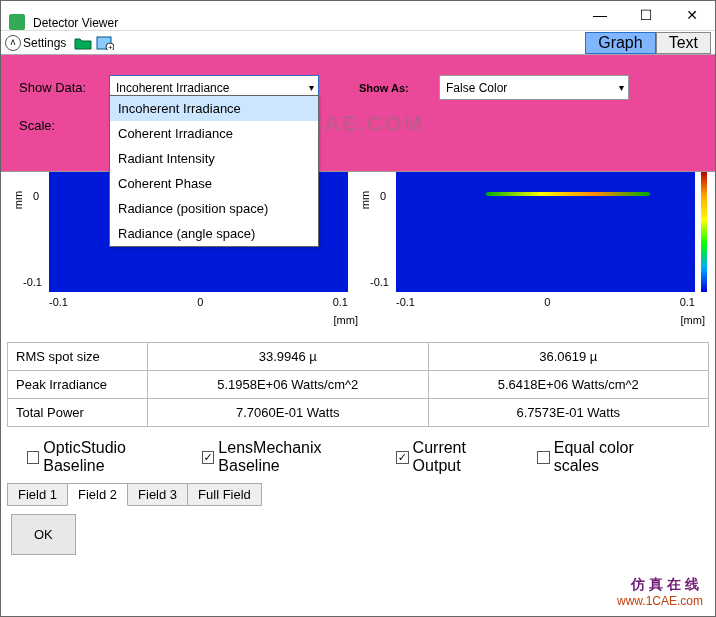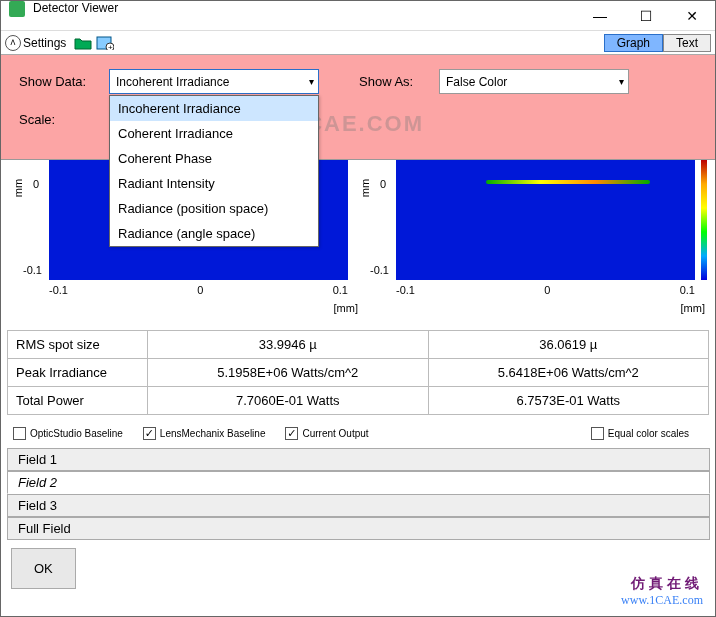--- a/index.html
+++ b/index.html
@@ -1,42 +1,42 @@
 <!DOCTYPE html>
 <html><head>
 <meta charset="utf-8">
 <style>
 * { box-sizing: border-box; margin: 0; padding: 0; }
 body { font-family: "Segoe UI", Arial, sans-serif; font-size: 12px; background: #fff; width: 716px; height: 617px; border: 1px solid #666; overflow: hidden; position: relative; }
 
 
-.titlebar { height: 30px; display: flex; align-items: flex-start; background: #fff; border-bottom: 1px solid #ddd; }
+.titlebar { height: 30px; display: flex; align-items: flex-end; background: #fff; border-bottom: 1px solid #ddd; }
 .titlebar .app-icon { width: 16px; height: 16px; margin: 0 8px; background: #3a5; border-radius: 2px; }
 .titlebar .title { flex: 1; font-size: 12px; }
 .titlebar .win-btns { display: flex; }
 .titlebar .win-btn { width: 46px; height: 30px; display: flex; align-items: center; justify-content: center; font-size: 14px; }
 
 
 .toolbar { height: 24px; background: #fff; display: flex; align-items: center; padding: 0 4px; border-bottom: 1px solid #aaa; }
 .toolbar .collapse-icon { width:16px; height:16px; border:1px solid #555; border-radius:50%; display:flex; align-items:center; justify-content:center; font-size:10px; margin-right:2px;}
 .toolbar .settings-label { margin-right: 6px; }
 .toolbar .folder-icon { width:18px; height:14px; margin:0 2px; display:inline-block;}
 .toolbar .spacer { flex:1; }
-.toolbar .seg-btn { border:1px solid #888; padding:1px 12px; font-size:12px; background:#eee;text-align:center; }
+.toolbar .seg-btn { border:1px solid #888; padding:1px 12px; font-size:16px; background:#eee;text-align:center; }
 .toolbar .seg-btn.active { background:#7fb6ff; border-color:#2a6fc9; }
 
 
-.panel { background:#fca5a5; border-bottom:1px solid #999; padding:14px 18px; position:relative; }
+.panel { background:#ec4899; border-bottom:1px solid #999; padding:20px 18px; position:relative; }
 .panel .row { display:flex; align-items:center; margin-bottom:18px; }
 .panel label { width:90px; font-size:13px; }
 .panel .combo { position:relative; width:210px; height:25px; border:1px solid #2a6fc9; background:#fff; display:flex; align-items:center; padding:0 6px; }
 .panel .combo .arrow { position:absolute; right:4px; font-size:10px; }
 .panel .combo.wide { width:190px; border-color:#999; margin-left:0;}
 .panel .gap { width:40px; }
-.panel .label2 { width:80px; font-size:13px; }
+.panel .label2 { width:80px; font-size:11px;font-weight:bold; }
 .dropdown { position:absolute; top:40px; left:108px; width:210px; background:#fff; border:1px solid #666; z-index:10; box-shadow:1px 1px 3px rgba(0,0,0,0.2);}
 .dropdown .opt { padding:5px 8px; font-size:13px; }
 .dropdown .opt.sel { background:#cde6ff; }
 
 
 .charts { display:flex; padding:0 10px 6px 10px; }
 .chart { flex:1; position:relative; height:160px; }
 .chart .plot { position:absolute; left:38px; right:10px; top:0; bottom:40px; background:#0018d8; overflow:hidden;}
 .chart .plot .streak { position:absolute; left:30%; right:15%; top:20px; height:4px; background:linear-gradient(90deg,#0a0,#ff0,#f80,#0a0); border-radius:2px;}
 .chart .colorbar { position:absolute; right:-2px; top:0; width:6px; bottom:40px; background:linear-gradient(#b00,#fa0,#ff0,#0f0,#0af,#00d);}
@@ -47,36 +47,36 @@
 .chart .ylab2 { position:absolute; left:-2px; top:22px; font-size:11px; transform:rotate(-90deg);}
 .watermark { position:absolute; top:110px; left:50%; transform:translateX(-50%); font-size:22px; color:rgba(120,120,120,0.35); font-weight:bold; letter-spacing:2px; z-index:5;}
 
 
 .tbl { width:calc(100% - 12px); margin:4px 6px; border-collapse:collapse; }
 .tbl td { border:1px solid #bbb; padding:6px 8px; font-size:13px; }
 .tbl td.h { width:140px; }
 .tbl td.v { text-align:center; }
 
 
-.checks { display:flex; align-items:center; padding:8px 12px; gap:6px; font-size:10px;}
+.checks { display:flex; align-items:center; padding:8px 26px; gap:6px; font-size:16px;}
 .checks .cb { width:13px; height:13px; border:1px solid #555; display:inline-flex; align-items:center; justify-content:center; font-size:11px; margin-right:4px;}
 .checks .cb.checked::after { content:"✓"; }
 .checks .grp { display:flex; align-items:center; margin-right:14px;}
 .checks .spacer { flex:1; }
 
 
-.tabs { display:flex; padding:0 6px;flex-direction:column; }
+.tabs { display:flex; padding:0 6px; }
 .tabs .tab { border:1px solid #aaa; padding:3px 10px; font-size:13px; background:#eee; margin-right:-1px;}
-.tabs .tab.active { background:#fff; border-bottom:1px solid #fff; position:relative; z-index:1;font-style:italic;}
+.tabs .tab.active { background:#fff; border-bottom:1px solid #fff; position:relative; z-index:1;}
 
 .ok-btn { margin:8px 10px; padding:12px 22px; background:#e8e8e8; border:1px solid #aaa; font-size:13px;}
 
 .footer { position:absolute; bottom:8px; right:12px; text-align:right; font-size:14px;}
 .footer .cn { color:#701a75; font-weight:bold; letter-spacing:4px;}
-.footer .url { color:#3b82f6; font-size:12px;font-family:Liberation Serif, serif;}
+.footer .url { color:#c2410c; font-size:12px;}
 </style>
 </head>
 <body>
 
 
 
 
 <div class="titlebar">
   <div class="app-icon"></div>
   <div class="title">Detector Viewer</div>
@@ -123,22 +123,22 @@
       <span class="arrow">▾</span>
     </div>
   </div>
   <div class="row">
     <label>Scale:</label>
   </div>
 
   <div class="dropdown">
     <div class="opt sel">Incoherent Irradiance</div>
     <div class="opt">Coherent Irradiance</div>
+    <div class="opt">Radiant Intensity</div>
     <div class="opt">Coherent Phase</div>
-    <div class="opt">Radiant Intensity</div>
     <div class="opt">Radiance (position space)</div>
     <div class="opt">Radiance (angle space)</div>
   </div>
 </div>
 
 
 <div class="charts">
   <div class="watermark">1CAE.COM</div>
   <div class="chart">
     <div class="ylab2">mm</div>

